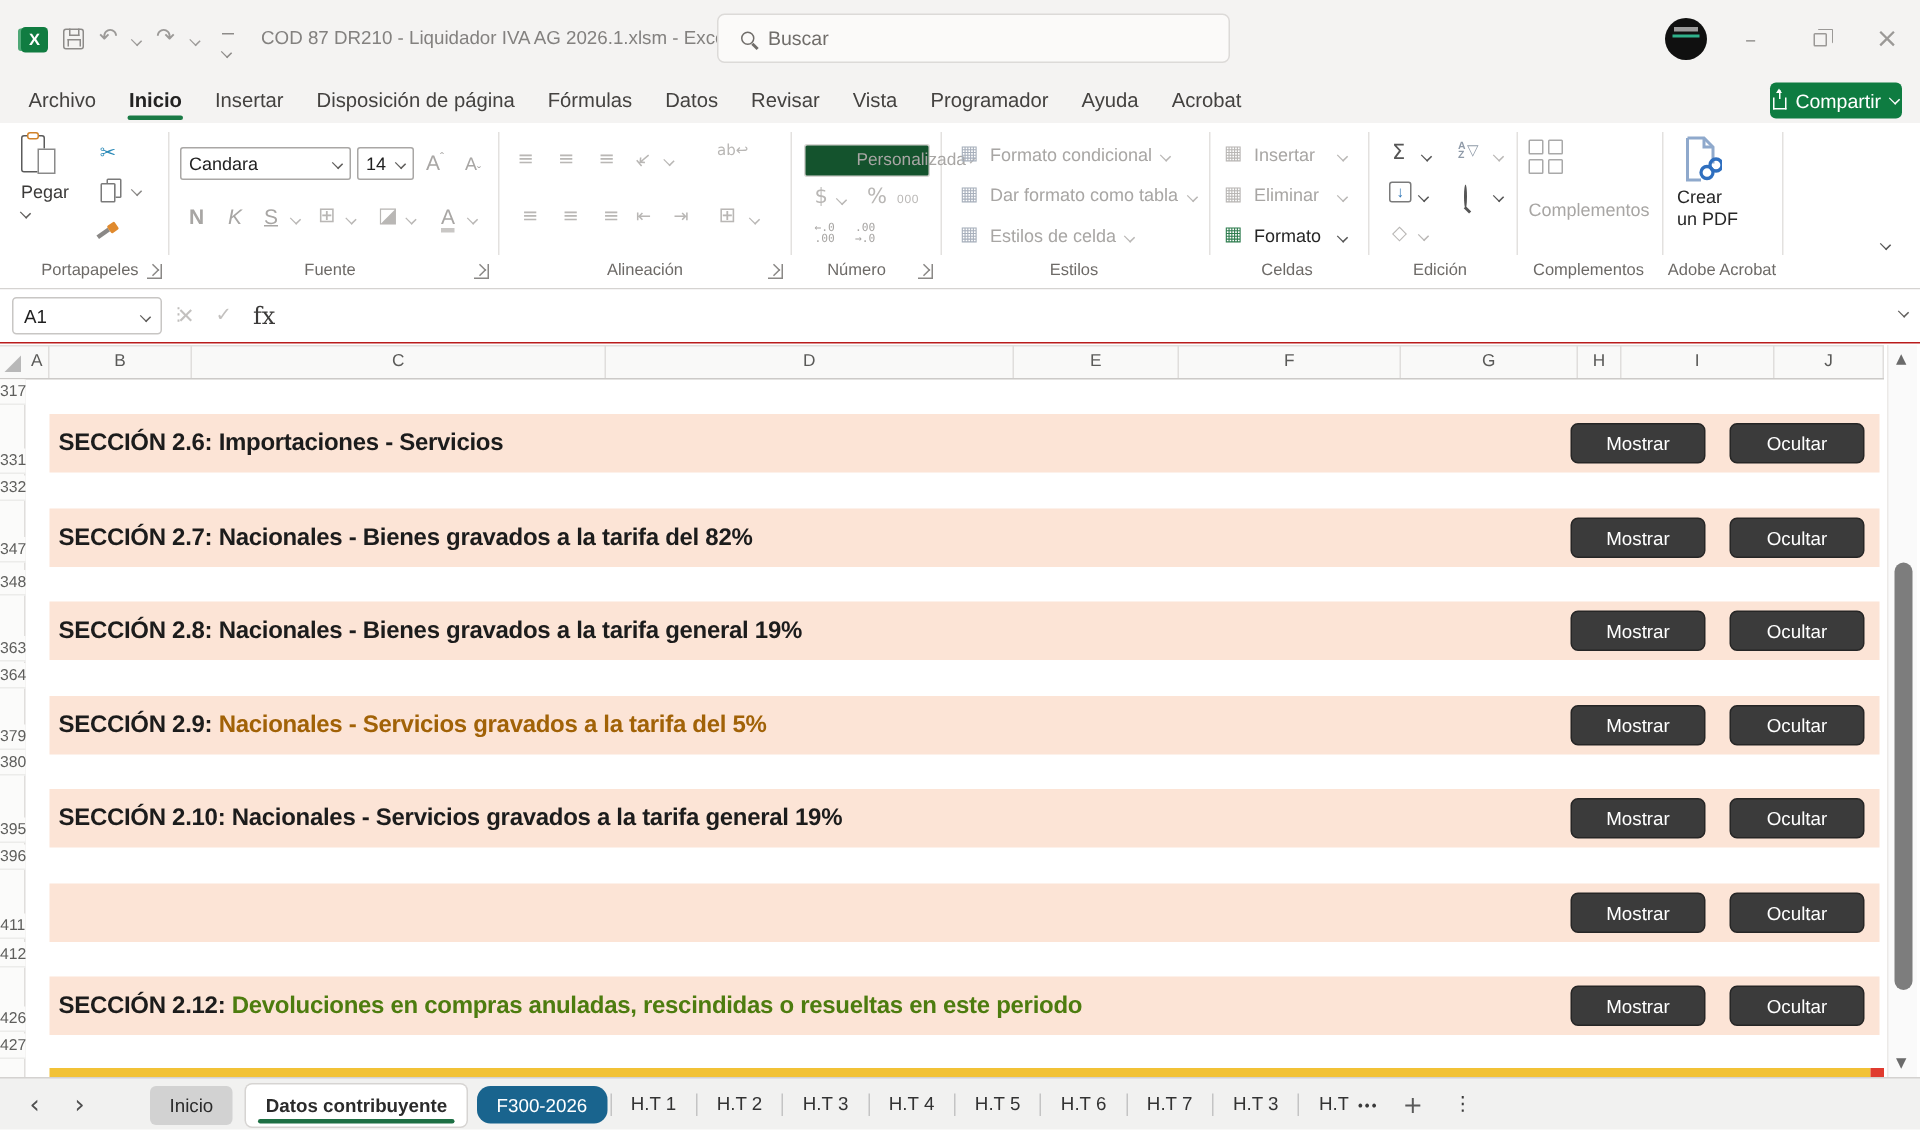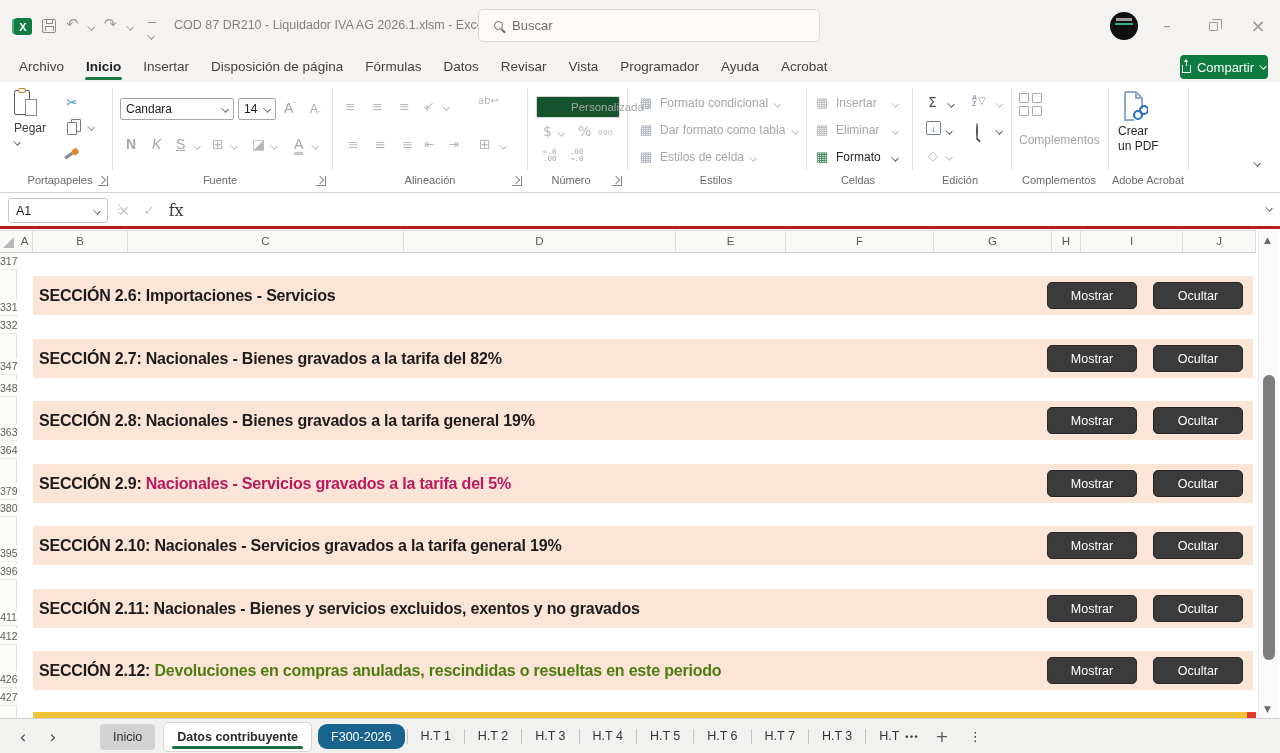--- a/index.html
+++ b/index.html
@@ -82,21 +82,21 @@
   .sorticon { display:inline-flex; align-items:center; gap:1px; color:#8f9aa8; }
   .sorticon .az { font-size:7px; line-height:6px; font-weight:bold; }
   .filldown { width:15px; height:14px; border:1.3px solid #7a7a7a; border-radius:2px; display:flex;
               align-items:center; justify-content:center; color:#2e75b6; font-size:10px; font-weight:bold; }
   .decic { font-size:7.5px; line-height:7px; color:#a8a6a4; white-space:pre; text-align:center; font-family:"DejaVu Sans Mono",monospace; }
   .cpxgrid { display:grid; grid-template-columns:10px 10px; grid-template-rows:10px 10px; gap:3px; }
   .cpxgrid i { border:1.6px solid #a9a9a9; border-radius:1px; }
   .bigbtn { position:absolute; display:flex; flex-direction:column; align-items:flex-start; }
 
   
-  .fbar { position:absolute; left:0; top:193px; width:1280px; height:36px; background:#fff; border-bottom:3px solid #b91c1c; }
+  .fbar { position:absolute; left:0; top:193px; width:1280px; height:36px; background:#fff; border-bottom:1px solid #b91c1c; }
   .namebox { position:absolute; left:8px; top:5px; width:100px; height:25px; border:1px solid #c8c6c4;
              border-radius:3px; display:flex; align-items:center; padding:0 7px; font-size:12.5px; color:#1f1f1f; }
   .namebox .cv { margin-left:auto; color:#5f5d5b; }
   .fxzone { position:absolute; left:118px; top:5px; height:25px; display:flex; align-items:center; gap:14px; }
   .fxzone .x { color:#c3c1bf; font-size:14px; }
   .fxzone .ck { color:#c3c1bf; font-size:13px; }
   .fx { font-family:"DejaVu Serif", serif; font-size:16px; color:#3b3a39; }
   .finput { position:absolute; left:200px; top:4px; width:1052px; height:27px; border:none; outline:none; font-size:13px; }
   .fexpand { position:absolute; right:8px; top:12px; color:#605e5c; }
 
@@ -415,31 +415,30 @@
         <div class="txt"><span>SECCIÓN 2.7: </span><span style="color: rgb(28, 28, 28);">Nacionales - Bienes gravados a la tarifa del 82%</span></div>
         <div class="btn show">Mostrar</div>
         <div class="btn hide">Ocultar</div>
       </div>
       <div class="band" style="top: 401px;">
         <div class="txt"><span>SECCIÓN 2.8: </span><span style="color: rgb(28, 28, 28);">Nacionales - Bienes gravados a la tarifa general 19%</span></div>
         <div class="btn show">Mostrar</div>
         <div class="btn hide">Ocultar</div>
       </div>
       <div class="band" style="top: 464px;">
-        <div class="txt"><span>SECCIÓN 2.9: </span><span style="color: #be185d;">Nacionales - Servicios gravados a la tarifa del 5%</span></div>
+        <div class="txt"><span>SECCIÓN 2.9: </span><span style="color: #a16207;">Nacionales - Servicios gravados a la tarifa del 5%</span></div>
         <div class="btn show">Mostrar</div>
         <div class="btn hide">Ocultar</div>
       </div>
       <div class="band" style="top: 526px;">
         <div class="txt"><span>SECCIÓN 2.10: </span><span style="color: rgb(28, 28, 28);">Nacionales - Servicios gravados a la tarifa general 19%</span></div>
         <div class="btn show">Mostrar</div>
         <div class="btn hide">Ocultar</div>
       </div>
       <div class="band" style="top: 589px;">
-        <div class="txt"><span>SECCIÓN 2.11: </span><span style="color: rgb(28, 28, 28);">Nacionales - Bienes y servicios excluidos, exentos y no gravados</span></div>
         <div class="btn show">Mostrar</div>
         <div class="btn hide">Ocultar</div>
       </div>
       <div class="band" style="top: 651px;">
         <div class="txt"><span>SECCIÓN 2.12: </span><span style="color: #4d7c0f;">Devoluciones en compras anuladas, rescindidas o resueltas en este periodo</span></div>
         <div class="btn show">Mostrar</div>
         <div class="btn hide">Ocultar</div>
       </div>
     </div>
   <div class="gold"></div>

